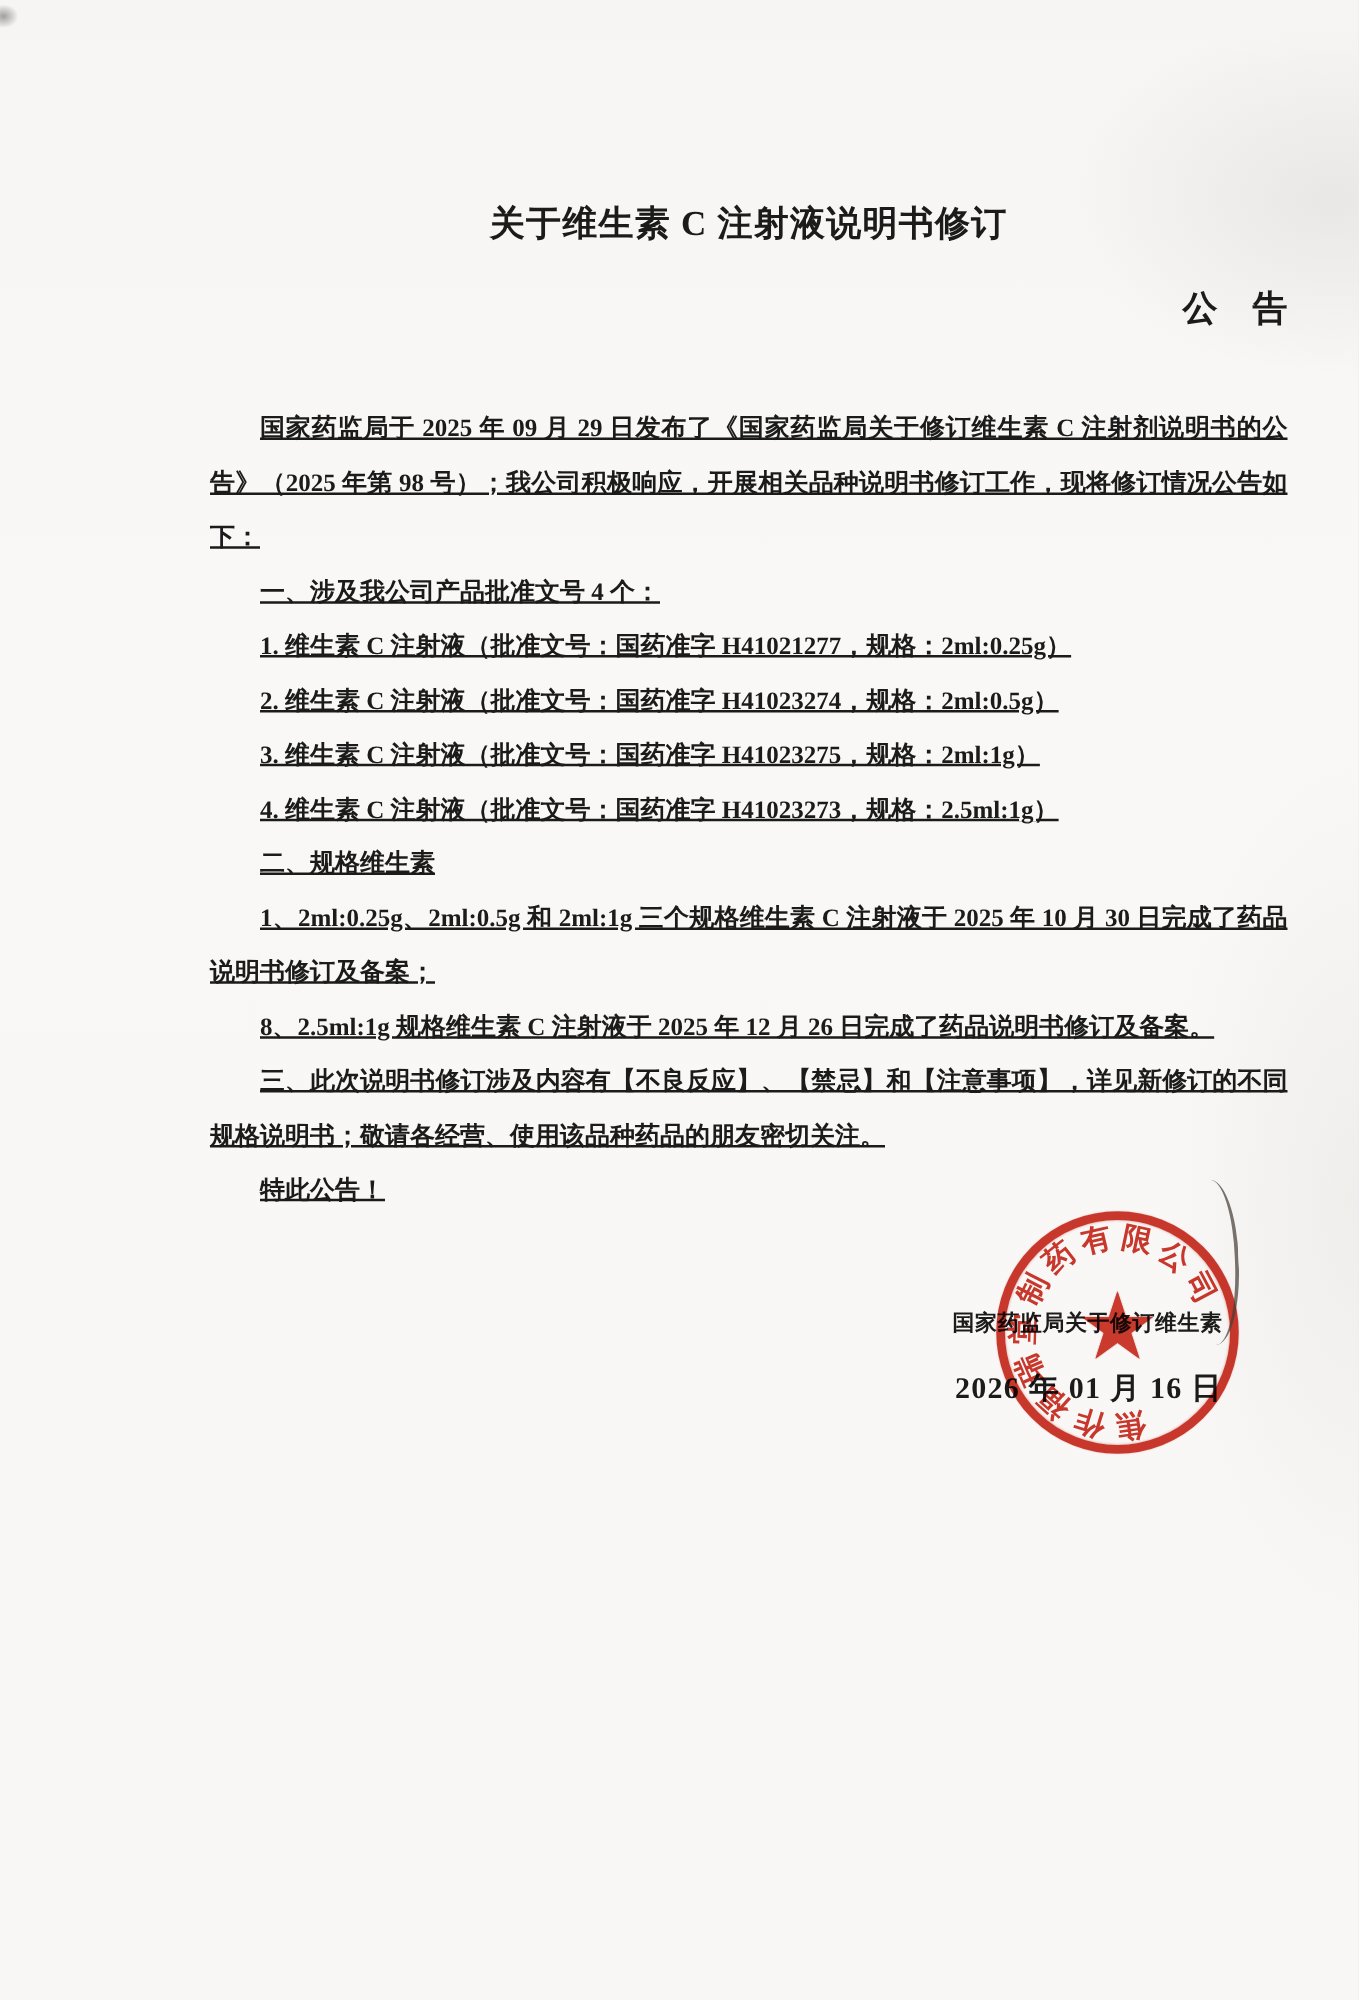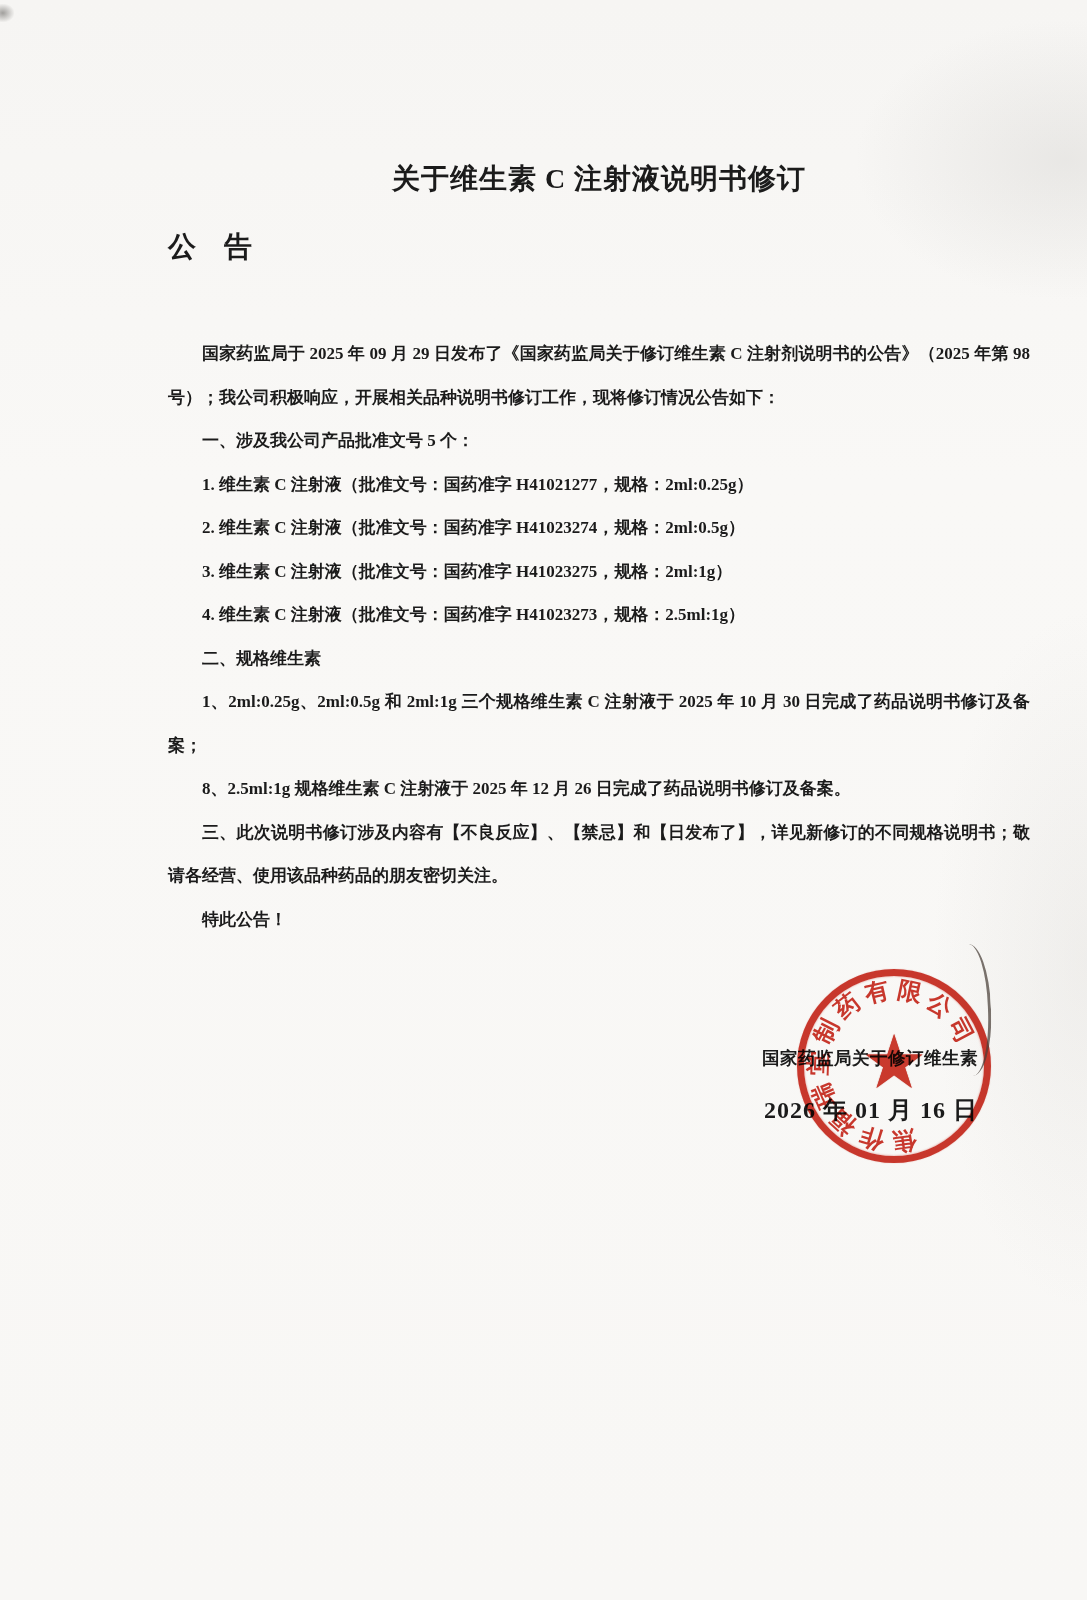--- a/index.html
+++ b/index.html
@@ -13,25 +13,25 @@
     font-family:"Liberation Serif","DejaVu Serif",serif;
     font-weight:700;
     overflow:hidden;
   }
   .doc-title {
     position:absolute; left:168px; width:862px; top:160px;
     text-align:center; font-size:28px; letter-spacing:1px;
   }
   .doc-subtitle {
     position:absolute; left:168px; width:862px; top:228px;
-    text-align:left; font-size:28px;
+    text-align:right; font-size:28px;
   }
   .doc-body {
-    position:absolute; left:168px; top:332px; width:862px;
-    font-size:17px; line-height:43.5px; text-align:justify;
+    position:absolute; left:168px; top:322px; width:862px;
+    font-size:20px; line-height:43.5px; text-align:justify;text-decoration:underline;
   }
   .doc-body p { margin:0; text-indent:2em; }
   .sig-company {
     position:absolute; left:762px; top:1046px;
     font-size:17.5px; letter-spacing:0.5px; z-index:1;
   }
   .sig-date {
     position:absolute; left:764px; top:1094px;
     font-size:24px; letter-spacing:1px; z-index:1;
   }
@@ -72,29 +72,29 @@
 
 <div class="page">
 
   <div class="corner-smudge"></div>
 
   <div class="doc-title">关于维生素 C 注射液说明书修订</div>
   <div class="doc-subtitle">公　告</div>
 
   <div class="doc-body" id="doc-body">
       <p>国家药监局于 2025 年 09 月 29 日发布了《国家药监局关于修订维生素 C 注射剂说明书的公告》（2025 年第 98 号）；我公司积极响应，开展相关品种说明书修订工作，现将修订情况公告如下：</p>
-      <p>一、涉及我公司产品批准文号 5 个：</p>
+      <p>一、涉及我公司产品批准文号 4 个：</p>
       <p>1. 维生素 C 注射液（批准文号：国药准字 H41021277，规格：2ml:0.25g）</p>
       <p>2. 维生素 C 注射液（批准文号：国药准字 H41023274，规格：2ml:0.5g）</p>
       <p>3. 维生素 C 注射液（批准文号：国药准字 H41023275，规格：2ml:1g）</p>
       <p>4. 维生素 C 注射液（批准文号：国药准字 H41023273，规格：2.5ml:1g）</p>
       <p>二、规格维生素</p>
       <p>1、2ml:0.25g、2ml:0.5g 和 2ml:1g 三个规格维生素 C 注射液于 2025 年 10 月 30 日完成了药品说明书修订及备案；</p>
       <p>8、2.5ml:1g 规格维生素 C 注射液于 2025 年 12 月 26 日完成了药品说明书修订及备案。</p>
-      <p>三、此次说明书修订涉及内容有【不良反应】、【禁忌】和【日发布了】，详见新修订的不同规格说明书；敬请各经营、使用该品种药品的朋友密切关注。</p>
+      <p>三、此次说明书修订涉及内容有【不良反应】、【禁忌】和【注意事项】，详见新修订的不同规格说明书；敬请各经营、使用该品种药品的朋友密切关注。</p>
       <p>特此公告！</p>
     </div>
 
   <div class="sig-company">国家药监局关于修订维生素</div>
   <div class="sig-date">2026 年 01 月 16 日</div>
 
   <div class="stamp" id="stamp">
     <div class="stamp-ring-border"></div>
     <div id="stamp-ring-text">
         <span class="stamp-char" style="transform: translate(-50%, -50%) rotate(-188deg) translateY(-76px); color: rgb(201, 39, 27);">焦</span>

